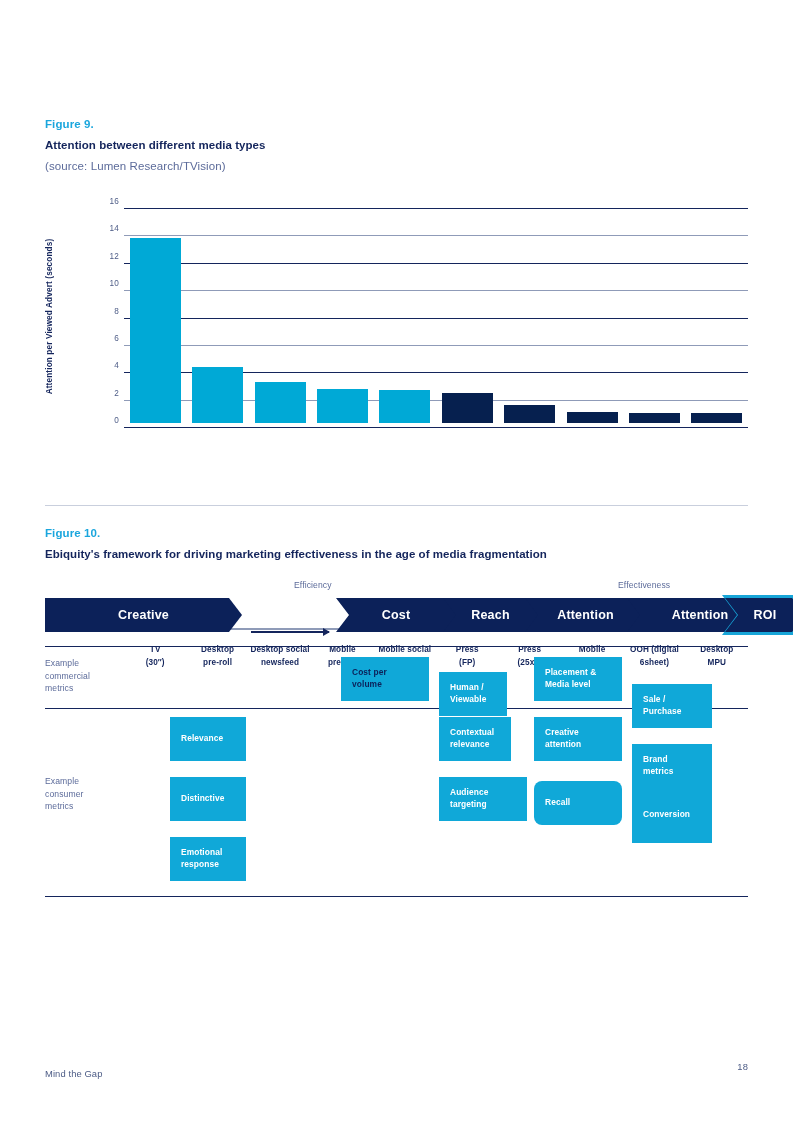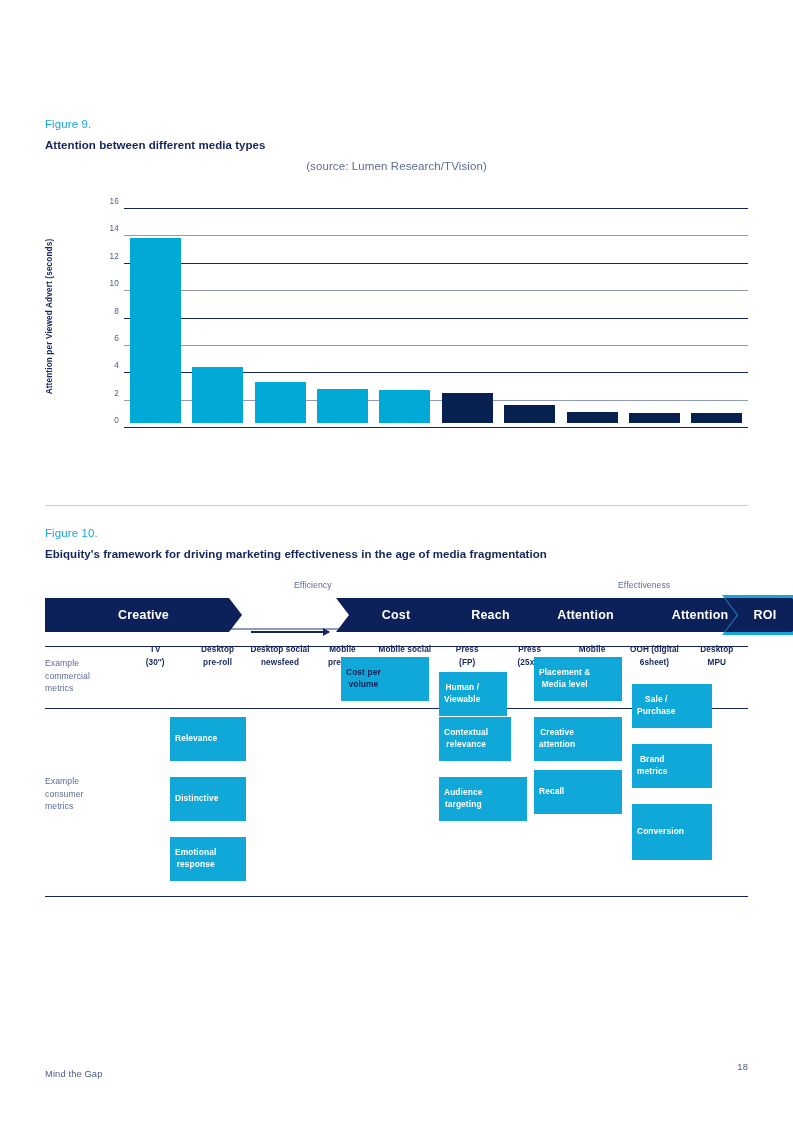--- a/index.html
+++ b/index.html
@@ -7,23 +7,23 @@
     width:793px;height:1121px;background:#ffffff;
     font-family:"Liberation Sans", sans-serif;
     color:#14255c;
     -webkit-font-smoothing:antialiased;
     position:relative;overflow:hidden;
   }
   .page{position:absolute;inset:0;}
 
   
   .fig9-wrap{position:absolute;left:45px;top:118px;width:703px;}
-  .fig-num{font-size:11.5px;font-weight:normal;color:#1ba6dd;letter-spacing:.1px;}
+  .fig-num{font-size:11.5px;font-weight:bold;color:#1ba6dd;letter-spacing:.1px;}
   .fig-title{font-size:11.5px;font-weight:bold;color:#14255c;margin-top:9px;letter-spacing:.05px;}
-  .fig-sub{font-size:11.5px;color:#5c6b9a;margin-top:9px;letter-spacing:.1px;text-align:center;}
+  .fig-sub{font-size:11.5px;color:#5c6b9a;margin-top:9px;letter-spacing:.1px;}
 
   .chart{position:absolute;left:45px;top:196px;width:703px;height:240px;}
   .y-axis-title{
     position:absolute;left:-2px;top:0;height:240px;width:14px;
     display:flex;align-items:center;justify-content:center;
   }
   .y-axis-title span{
     transform:rotate(-90deg);white-space:nowrap;
     font-size:8.2px;font-weight:bold;color:#14255c;letter-spacing:.15px;
   }
@@ -75,22 +75,21 @@
     content:"";position:absolute;right:-1px;top:-3px;
     border-left:7px solid #14255c;border-top:4px solid transparent;border-bottom:4px solid transparent;
   }
 
   
   .metrics{position:absolute;left:45px;top:646px;width:703px;height:250px;}
   .row-label{position:absolute;font-size:8.6px;color:#5c6b9a;line-height:12.6px;letter-spacing:.1px;}
   .mbox{position:absolute;background:#10a8d8;display:flex;align-items:center;}
   .mbox span{
     font-size:8.4px;font-weight:bold;line-height:11.6px;letter-spacing:.1px;
-    padding:0 5px;
-    text-align:center;
+    padding:0 11px;
   }
   .mbox.white span{color:#ffffff;}
   .mbox.navy span{color:#0c2159;}
   .divider{position:absolute;left:0;right:0;height:1px;background:#14255c;}
 
   
   .footer-l{position:absolute;left:45px;top:1068px;font-size:9.4px;color:#4d5c86;letter-spacing:.1px;}
   .footer-r{position:absolute;right:45px;top:1061px;font-size:9.4px;color:#4d5c86;letter-spacing:.1px;}
 </style>
 </head>
@@ -247,27 +246,27 @@
         </div>
         <div class="mbox white" style="left: 394px; top: 71px; width: 72px; height: 44px;">
           <span>Contextual<br>relevance</span>
         </div>
         <div class="mbox white" style="left: 394px; top: 131px; width: 88px; height: 44px;">
           <span>Audience<br>targeting</span>
         </div>
         <div class="mbox white" style="left: 489px; top: 71px; width: 88px; height: 44px;">
           <span>Creative<br>attention</span>
         </div>
-        <div class="mbox white" style="left: 489px; top: 124px; width: 88px; height: 44px;">
+        <div class="mbox white" style="left: 489px; top: 135px; width: 88px; height: 44px; border-radius: 8px;">
           <span>Recall</span>
         </div>
         <div class="mbox white" style="left: 587px; top: 98px; width: 80px; height: 44px;">
           <span>Brand<br>metrics</span>
         </div>
-        <div class="mbox white" style="left: 587px; top: 158px; width: 80px; height: 56px;">
+        <div class="mbox white" style="left: 587px; top: 141px; width: 80px; height: 56px;">
           <span>Conversion</span>
         </div>
       </div>
   </div>
 
   <div class="footer-l">Mind the Gap</div>
   <div class="footer-r">18</div>
 
 </div>
 

